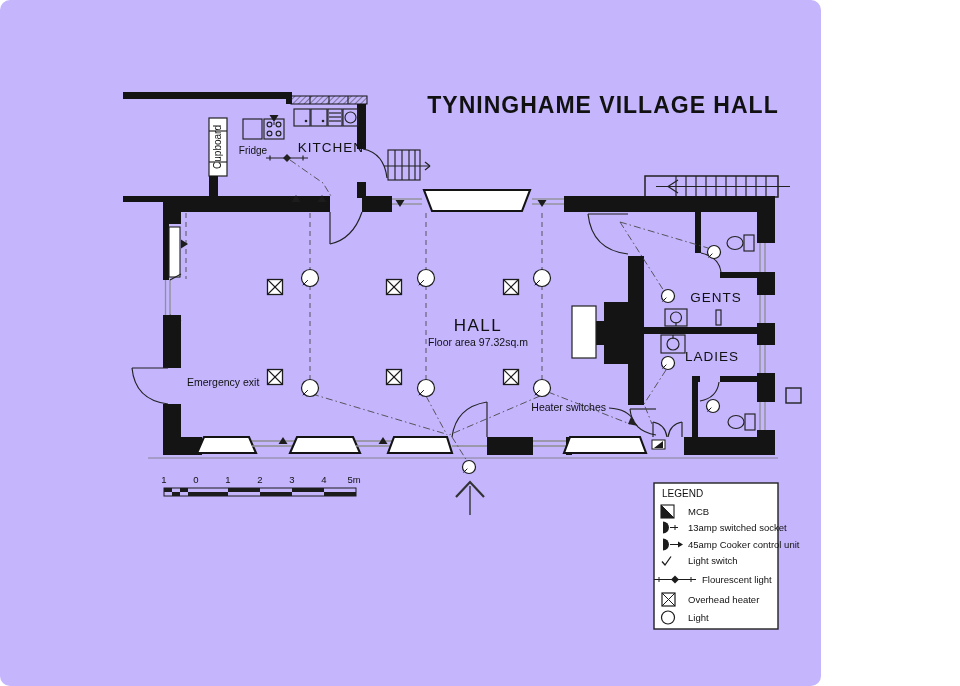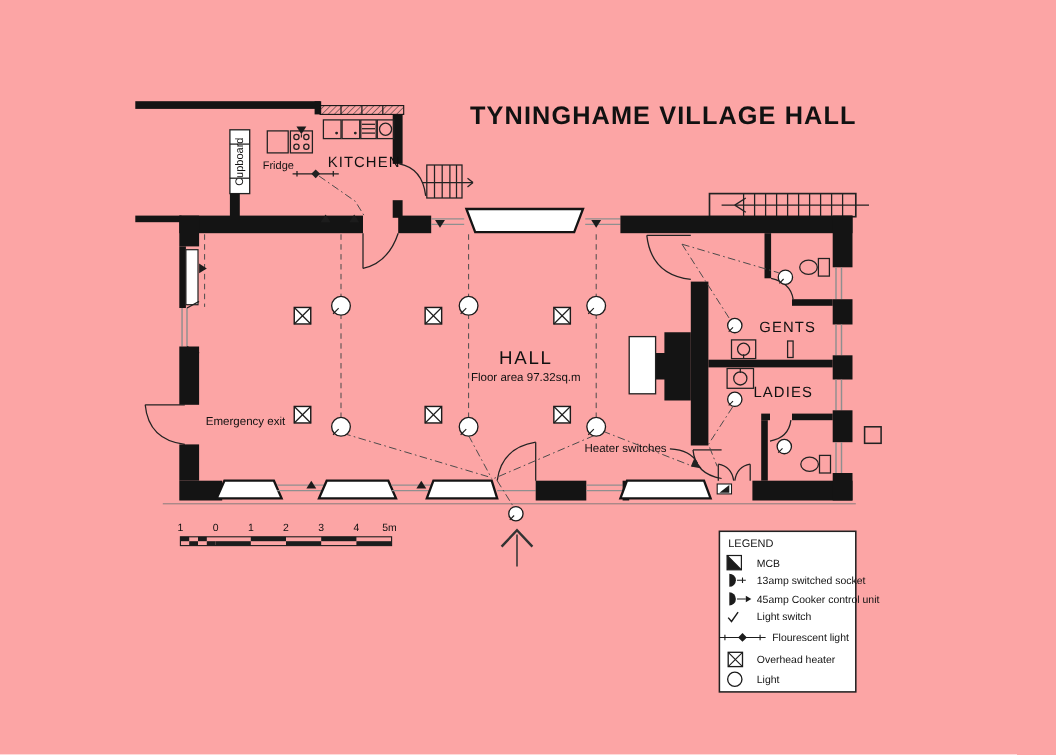--- a/index.html
+++ b/index.html
@@ -1,16 +1,16 @@
 <!DOCTYPE html>
 <html><head>
 <meta charset="utf-8">
 <style>
   html,body{margin:0;padding:0;background:#ffffff;}
-  .page{width:960px;height:686px;background:#fca5a5;position:relative;}
+  .page{width:821px;height:686px;background:#c4b5fd;position:relative;border-radius:10px;}
   svg text{font-family:"Liberation Sans","DejaVu Sans",sans-serif;fill:#111;}
   .t-title{font-size:23px;font-weight:bold;letter-spacing:1px;}
   .t-room{font-size:13.5px;letter-spacing:1px;}
   .t-hall{font-size:17px;letter-spacing:1.5px;}
   .t-sub{font-size:10.5px;}
   .t-small{font-size:10px;}
   .t-note{font-size:10.5px;}
   .t-legend-title{font-size:10px;}
   .wall{fill:#141414;stroke:none;}
   .pier{fill:#ffffff;stroke:#141414;stroke-width:2.1;}

